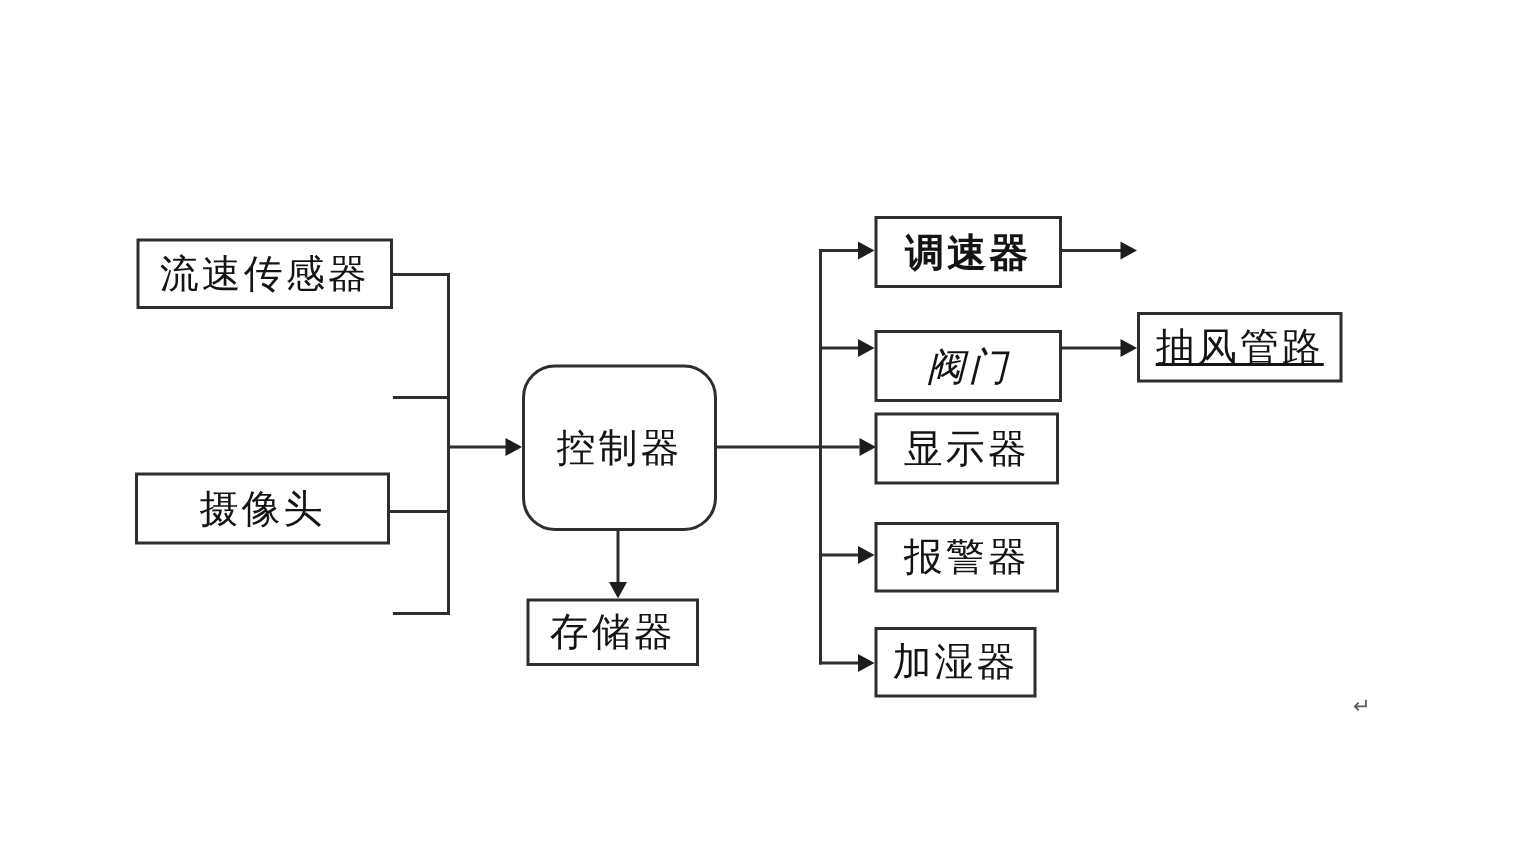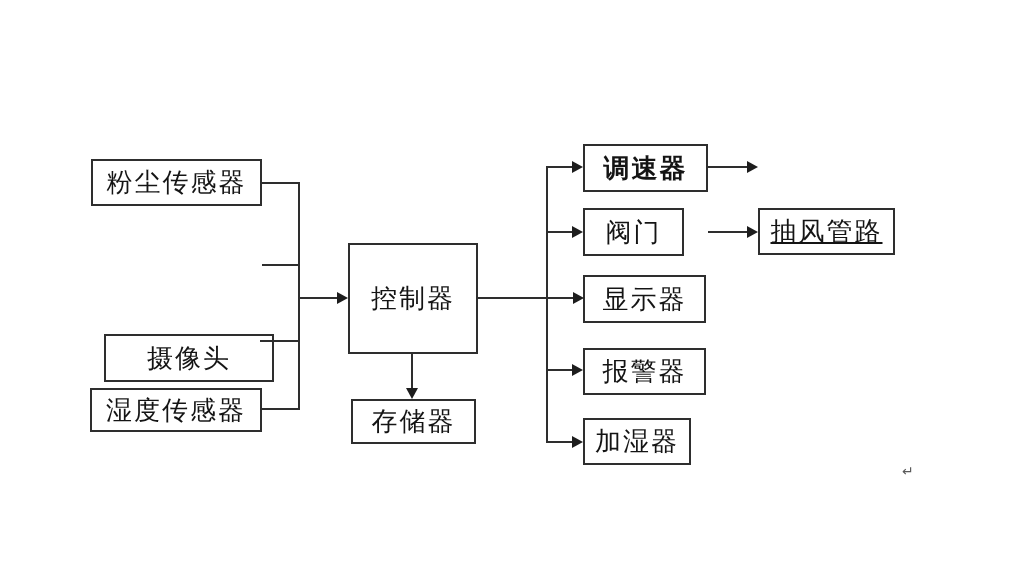--- a/index.html
+++ b/index.html
@@ -44,29 +44,29 @@
   .ah-d {
     position: absolute;
     width: 0; height: 0;
     border-left: 6px solid transparent;
     border-right: 6px solid transparent;
     border-top: 11px solid #1d1d1d;
   }
   
   .b-flow       { left: 91px;  top: 159px; width: 171px; height: 47px; }
   .b-dust       { left: 91px;  top: 240px; width: 171px; height: 46px; }
-  .b-camera     { left: 90px;  top: 334px; width: 170px; height: 48px; margin-left: 14px; }
+  .b-camera     { left: 90px;  top: 315px; width: 170px; height: 48px; }
   .b-humidity   { left: 90px;  top: 388px; width: 172px; height: 44px; }
   
-  .b-controller { left: 348px; top: 243px; width: 130px; height: 111px; }
-  .b-memory     { left: 351px; top: 399px; width: 125px; height: 45px; }
+  .b-controller { left: 348px; top: 243px; width: 130px; height: 111px; border-radius: 22px; }
+  .b-memory     { left: 351px; top: 399px; width: 115px; height: 45px; }
   
   .b-governor   { left: 583px; top: 144px; width: 125px; height: 48px; font-weight: bold; }
   .b-fan        { left: 758px; top: 144px; width: 124px; height: 46px; }
-  .b-valve      { left: 583px; top: 208px; width: 101px; height: 48px; }
+  .b-valve      { left: 583px; top: 220px; width: 125px; height: 48px; font-style: italic; }
   .b-duct       { left: 758px; top: 208px; width: 137px; height: 47px; text-decoration: underline; }
   .b-display    { left: 583px; top: 275px; width: 123px; height: 48px; }
   .b-alarm      { left: 583px; top: 348px; width: 123px; height: 47px; }
   .b-humidifier { left: 583px; top: 418px; width: 108px; height: 47px; }
   
   .l-flow     { left: 262px; top: 182px; width: 38px; }
   .l-dust     { left: 262px; top: 264px; width: 38px; }
   .l-camera   { left: 260px; top: 340px; width: 40px; }
   .l-humidity { left: 262px; top: 408px; width: 38px; }
   .lv-left    { left: 298px; top: 182px; height: 228px; }
@@ -100,23 +100,22 @@
     font-size: 14px;
     color: #5a5a5a;
     letter-spacing: 0;
   }
 </style>
 </head>
 <body>
 
 <div id="canvas">
 
-  <div class="box b-flow">粉尘传感器</div>
+  <div class="box b-flow">流速传感器</div>
   <div class="box b-camera">摄像头</div>
-  <div class="box b-humidity">湿度传感器</div>
 
   <div class="box b-controller">控制器</div>
   <div class="box b-memory">存储器</div>
 
   <div class="box b-governor">调速器</div>
   <div class="box b-valve">阀门</div>
   <div class="box b-duct">抽风管路</div>
   <div class="box b-alarm">报警器</div>
   <div class="box b-display">显示器</div>
   <div class="box b-humidifier">加湿器</div>

